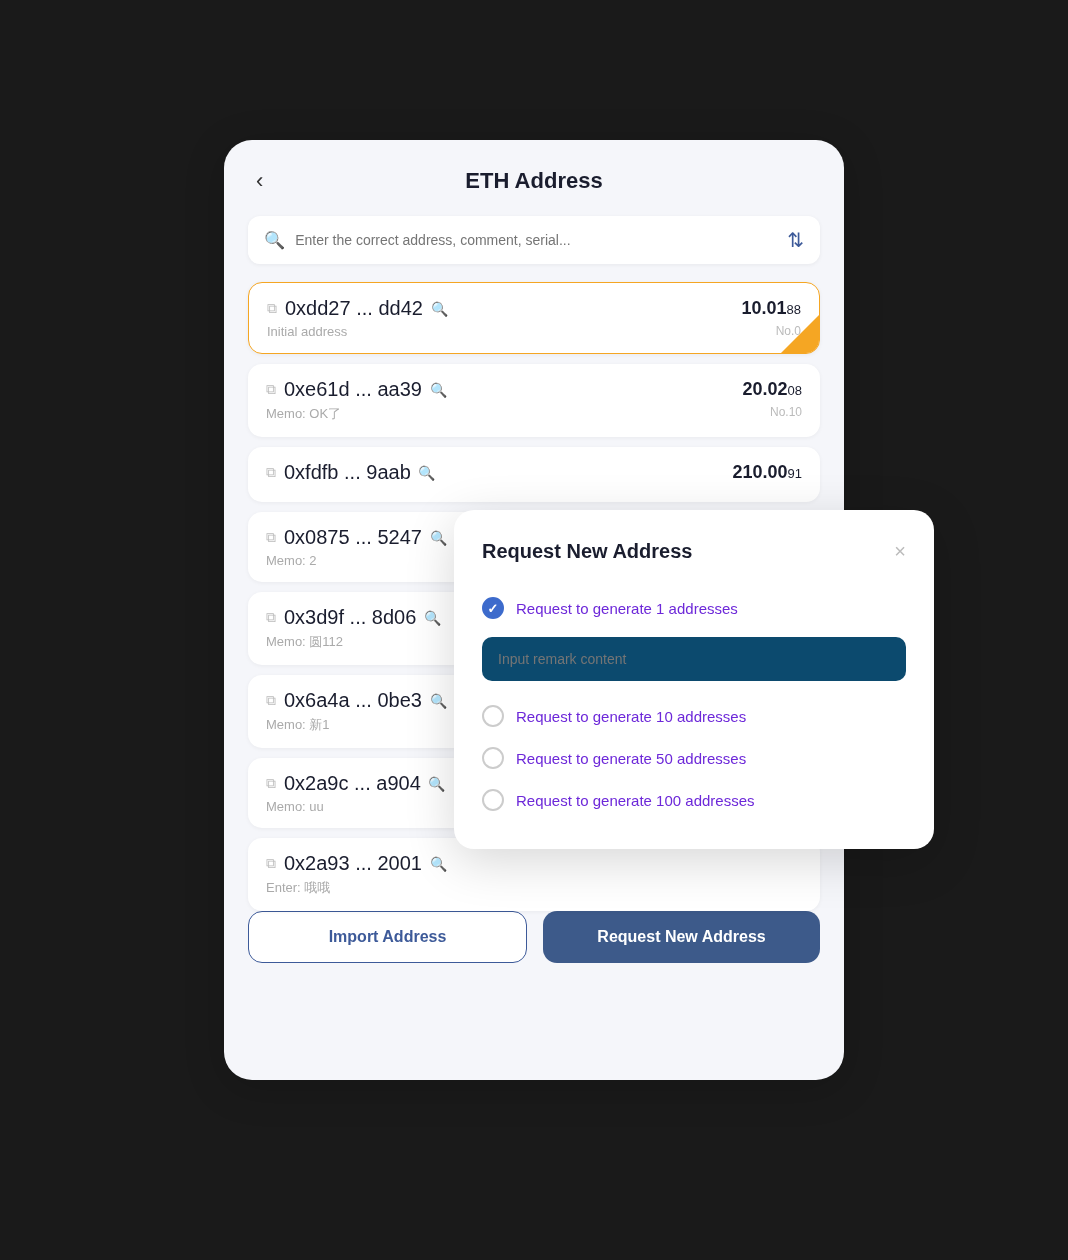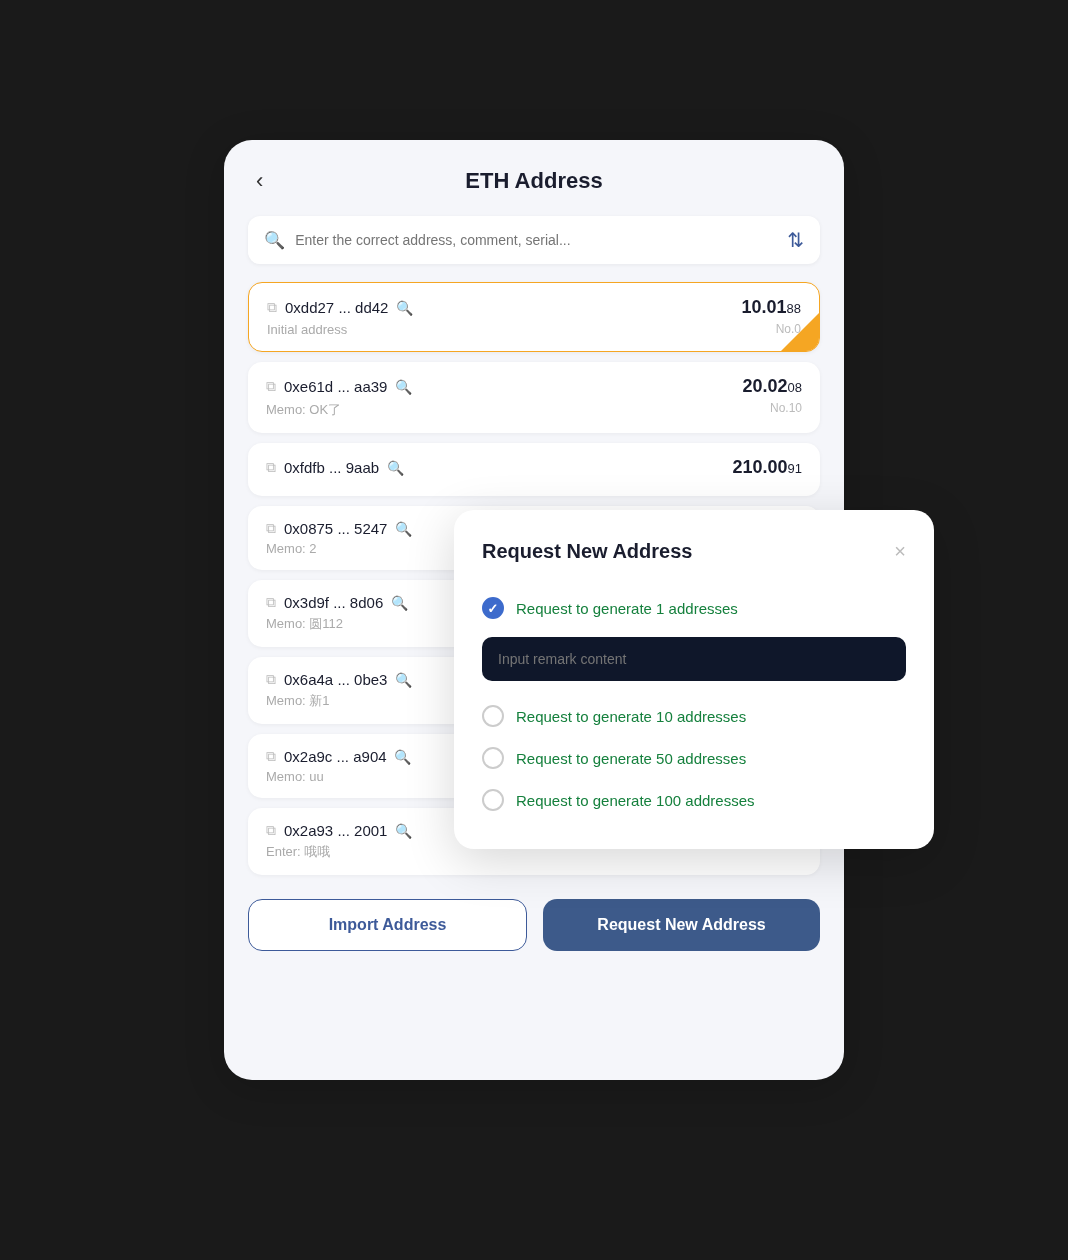--- a/index.html
+++ b/index.html
@@ -115,21 +115,21 @@
       display: flex;
       align-items: center;
       gap: 8px;
     }
     .copy-icon {
       color: #bbb;
       font-size: 14px;
       cursor: pointer;
     }
     .address-text {
-      font-size: 15px;
+      font-size: 20px;
       color: #1a1d2e;
       font-weight: 500;
     }
     .search-small-icon {
       color: #bbb;
       font-size: 14px;
       cursor: pointer;
     }
     .amount-wrap {
       text-align: right;
@@ -167,21 +167,20 @@
       height: 0;
       border-style: solid;
       border-width: 0 0 38px 38px;
       border-color: transparent transparent #f5a623 transparent;
     }
 
     
     .bottom-buttons {
       display: flex;
       gap: 16px;
-      margin-top: 24px;
     }
     .btn-import {
       flex: 1;
       padding: 16px;
       border-radius: 14px;
       border: 1.5px solid #3d5a99;
       background: #fff;
       color: #3d5a99;
       font-size: 16px;
       font-weight: 600;
@@ -251,26 +250,26 @@
       background: #3d6bcc;
       border-color: #3d6bcc;
     }
     .radio-check {
       color: #fff;
       font-size: 13px;
       font-weight: 700;
     }
     .radio-label {
       font-size: 15px;
-      color: #15803d;
+      color: #6d28d9;
     }
 
     .remark-input {
       width: 100%;
-      background: #0f172a;
+      background: #0c4a6e;
       border: none;
       border-radius: 10px;
       padding: 14px 16px;
       font-size: 14px;
       color: #aaa;
       outline: none;
       margin: 8px 0 14px 0;
     }
   </style>
 </head>

